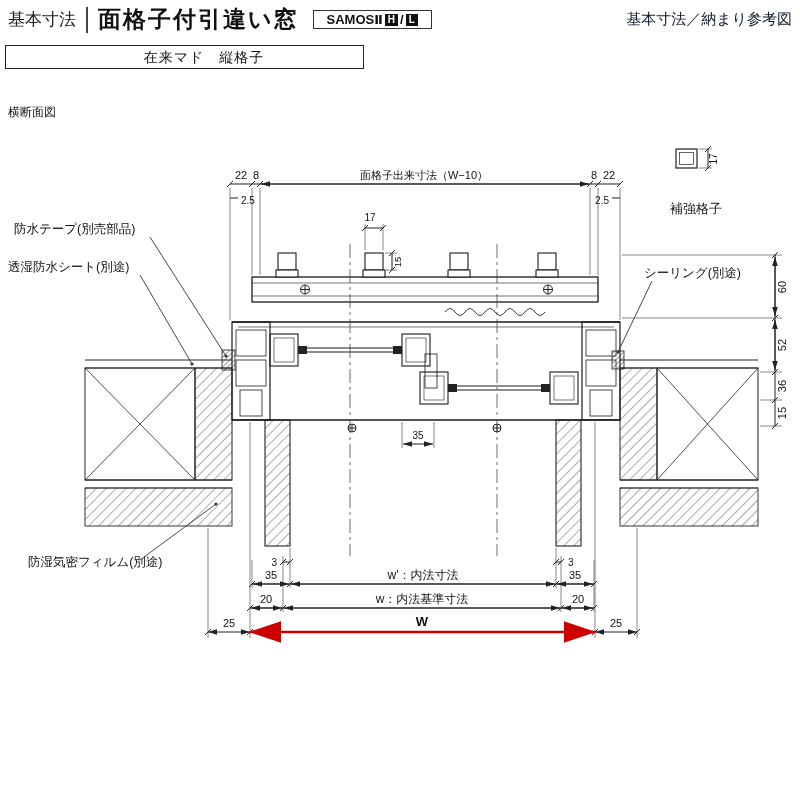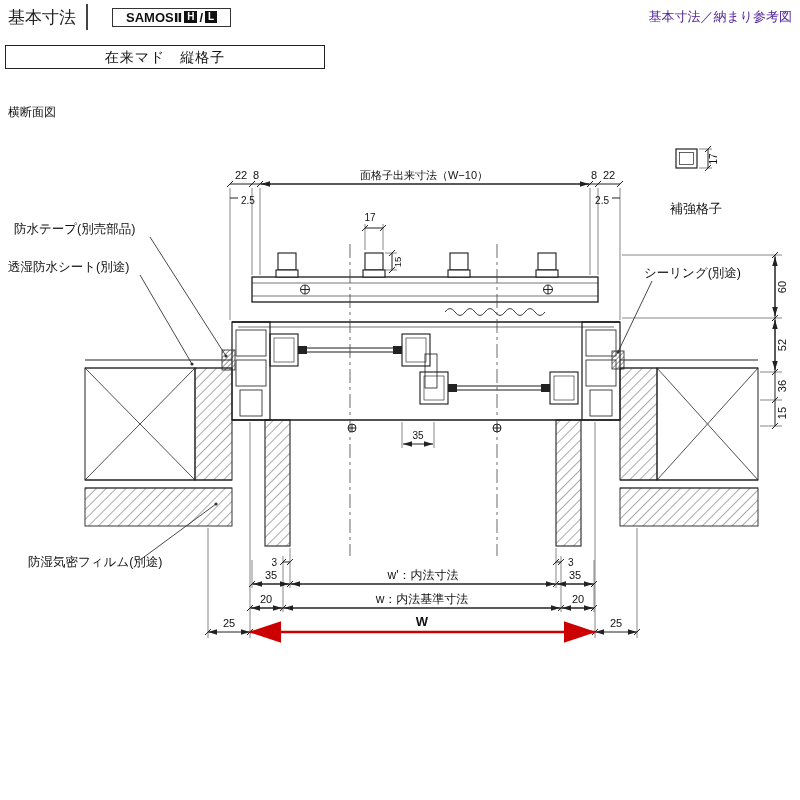--- a/index.html
+++ b/index.html
@@ -7,40 +7,41 @@
     width:800px;height:800px;position:relative;overflow:hidden;
     background:#ffffff;color:#111;
     font-family:"Liberation Sans","DejaVu Sans",sans-serif;
   }
   .header{position:absolute;top:4px;left:8px;right:8px;display:flex;align-items:center;}
   .cat{font-size:17px;color:#222;}
   .divider{width:2px;height:26px;background:#444;margin:0 10px;display:inline-block;}
   .title{font-size:23px;font-weight:bold;letter-spacing:2px;color:#111;}
   .badge{margin-left:14px;border:1.5px solid #333;padding:1px 13px;font-size:13px;font-weight:bold;display:inline-flex;align-items:center;gap:2px;}
   .hl{background:#111;color:#fff;font-size:10px;padding:1px 3px;font-weight:bold;line-height:1;}
-  .note{margin-left:auto;font-size:13px;color:#4c1d95;}
+  .note{margin-left:auto;font-size:15px;color:#0f172a;}
   .subtype{position:absolute;top:45px;left:5px;width:318px;height:22px;border:1px solid #222;
-    text-align:center;line-height:22px;font-size:14px;letter-spacing:1px;}
+    text-align:center;line-height:22px;font-size:14px;letter-spacing:1px;padding-left:39px;}
   .viewlabel{position:absolute;top:92px;left:8px;font-size:12px;margin-top:12px;}
   svg{position:absolute;left:0;top:0;}
   svg text{font-family:"Liberation Sans","DejaVu Sans",sans-serif;fill:#111;}
   .d{font-size:11px;}
   .d10{font-size:10px;}
   .d9{font-size:9.5px;}
   .lbl{font-size:12.5px;}
   .lbl13{font-size:13px;}
   .wtxt{font-size:12px;}
   .wcap{font-size:13px;font-weight:bold;}
 </style>
 </head>
 <body>
 
 <div class="header">
   <span class="cat">基本寸法</span>
   <span class="divider"></span>
+  <span class="title">面格子付引違い窓</span>
   <span class="badge">
     <span>SAMOSⅡ</span>
     <span class="hl">H</span>
     <span>/</span>
     <span class="hl">L</span>
   </span>
   <span class="note">基本寸法／納まり参考図</span>
 </div>
 <div class="subtype">在来マド　縦格子</div>
 <div class="viewlabel">横断面図</div>

